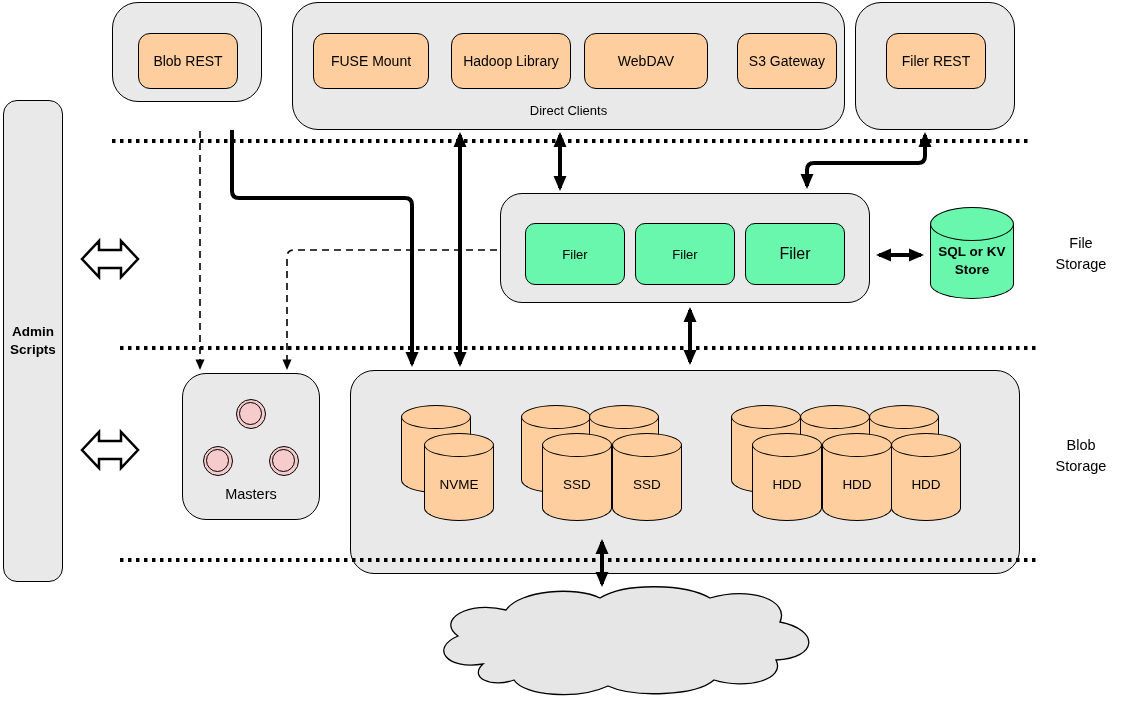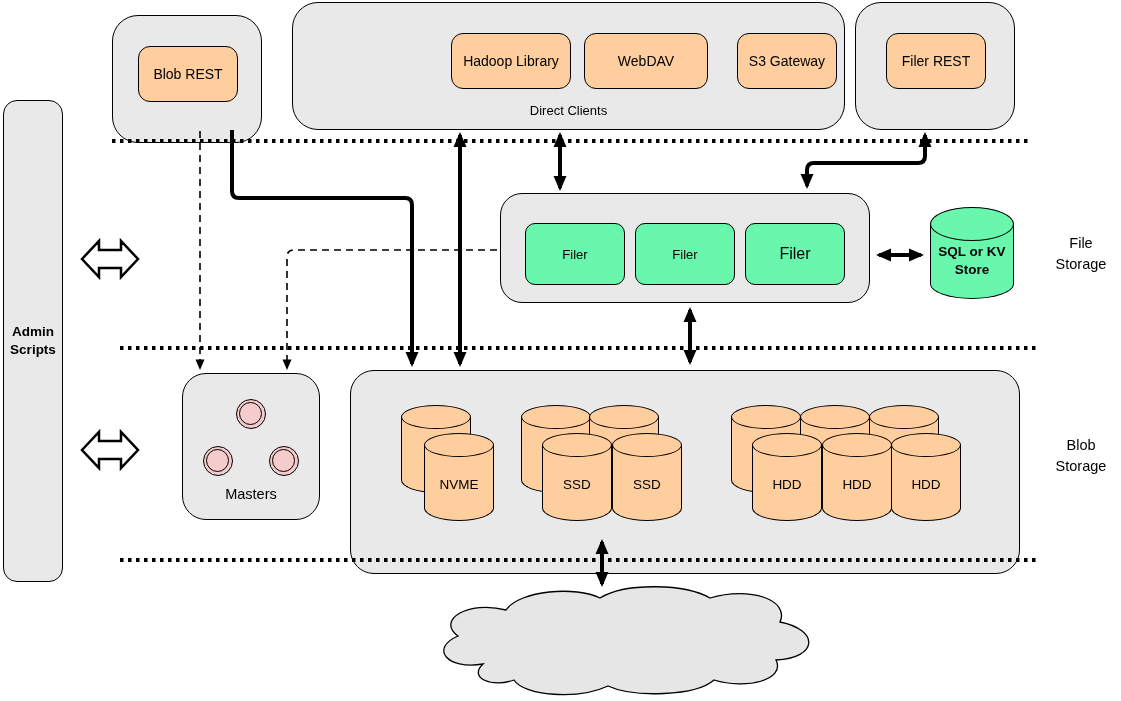--- a/index.html
+++ b/index.html
@@ -43,27 +43,30 @@
 </style>
 </head>
 <body>
 
 <div class="canvas">
 
   <div class="admin">
     <span>Admin Scripts</span>
   </div>
 
-  <div class="group" style="left:112px;top:15px;width:150px;height:128px">
+  <div class="group" style="left:112px;top:2px;width:150px;height:100px">
     <div class="node" style="left:25px;top:30px;width:100px;height:56px">
       <span>Blob REST</span>
     </div>
   </div>
 
   <div class="group" style="left:292px;top:2px;width:553px;height:128px">
+    <div class="node" style="left:20px;top:30px;width:116px;height:56px">
+      <span>FUSE Mount</span>
+    </div>
     <div class="node" style="left:158px;top:30px;width:120px;height:56px">
       <span>Hadoop Library</span>
     </div>
     <div class="node" style="left:291px;top:30px;width:124px;height:56px">
       <span>WebDAV</span>
     </div>
     <div class="node" style="left:444px;top:30px;width:100px;height:56px">
       <span>S3 Gateway</span>
     </div>
     <div class="caption" style="left:0;right:0;bottom:11px">Direct Clients</div>

